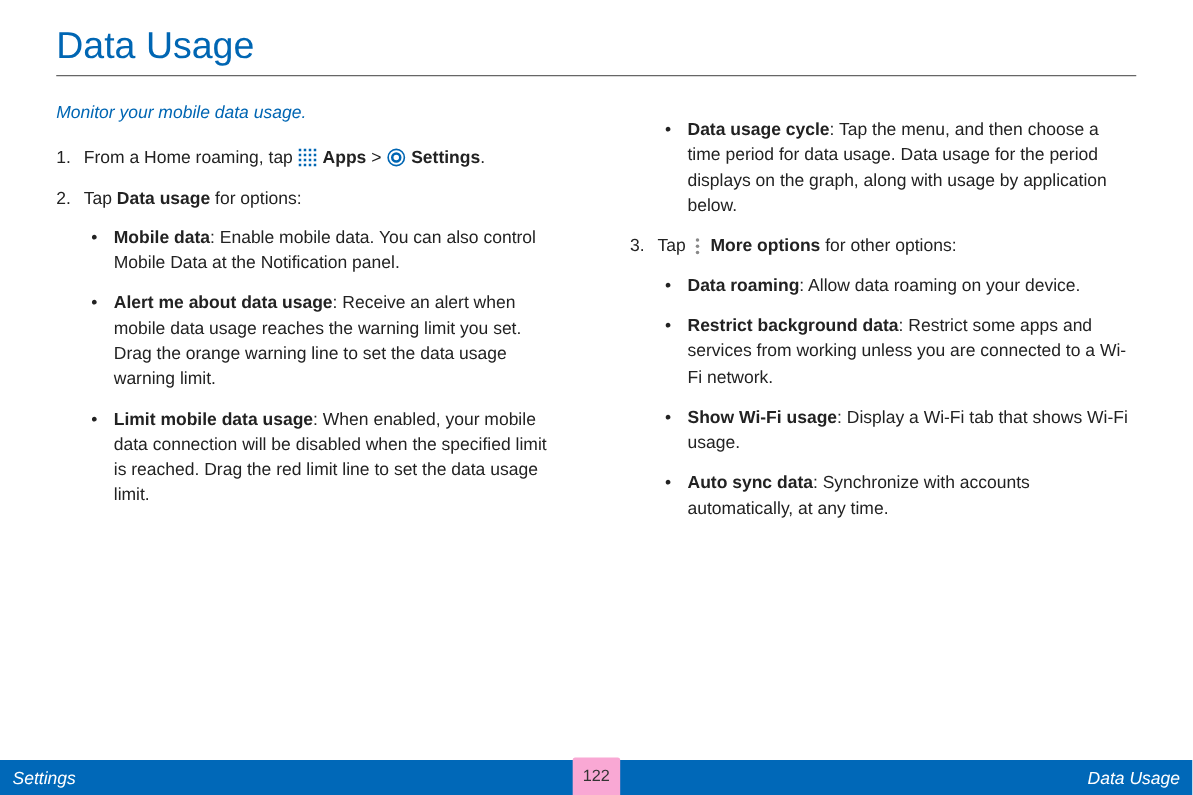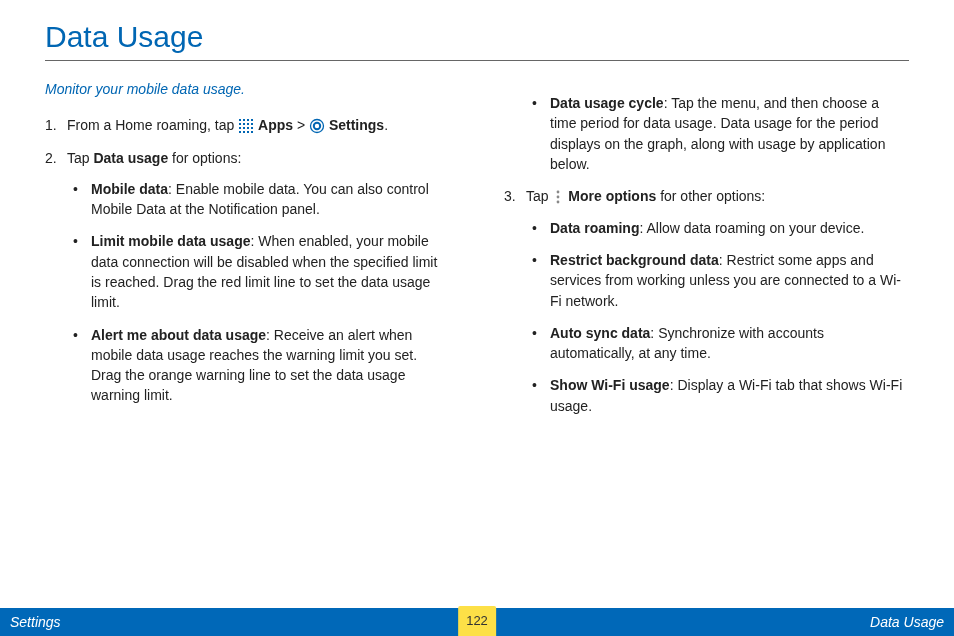--- a/index.html
+++ b/index.html
@@ -88,21 +88,21 @@
     display: flex;
     align-items: center;
     justify-content: space-between;
     padding: 0 10px;
   }
   .footer .page-num {
     font-style: normal;
     position: absolute;
     left: 50%;
     transform: translateX(-50%);
-    background: #fde047;
+    background: #f9a8d4;
     color: #333;
     font-weight: 400;
     font-size: 13px;
     padding: 0 8px;
     border-radius: 2px 2px 0 0;
     line-height: 20px;
     top: -2px;
     height: 30px;
     display: flex;
     align-items: center;
@@ -155,22 +155,22 @@
           </span>
           <span class="b">Settings</span><span>.</span>
         </li>
 
         <li>
           <span class="num">2.</span>
           <span>Tap </span><span class="b">Data usage</span><span> for options:</span>
 
           <ul class="bullets">
             <li><span class="b">Mobile data</span><span>: Enable mobile data. You can also control Mobile Data at the Notification panel.</span></li>
+            <li><span class="b">Alert me about data usage</span><span>: Receive an alert when mobile data usage reaches the warning limit you set. Drag the orange warning line to set the data usage warning limit.</span></li>
             <li><span class="b">Limit mobile data usage</span><span>: When enabled, your mobile data connection will be disabled when the specified limit is reached. Drag the red limit line to set the data usage limit.</span></li>
-            <li><span class="b">Alert me about data usage</span><span>: Receive an alert when mobile data usage reaches the warning limit you set. Drag the orange warning line to set the data usage warning limit.</span></li>
           </ul>
         </li>
       </ol>
     </div>
 
     <div class="col">
       <ul class="bullets" style="margin-top:12px; margin-left:22px;">
         <li><span class="b">Data usage cycle</span><span>: Tap the menu, and then choose a time period for data usage. Data usage for the period displays on the graph, along with usage by application below.</span></li>
       </ul>
 
@@ -183,22 +183,22 @@
               <circle cx="6" cy="3" r="1.4" fill="#888"></circle>
               <circle cx="6" cy="8" r="1.4" fill="#888"></circle>
               <circle cx="6" cy="13" r="1.4" fill="#888"></circle>
             </svg>
           </span>
           <span class="b">More options</span><span> for other options:</span>
 
           <ul class="bullets">
             <li><span class="b">Data roaming</span><span>: Allow data roaming on your device.</span></li>
             <li><span class="b">Restrict background data</span><span>: Restrict some apps and services from working unless you are connected to a Wi-Fi network.</span></li>
+            <li><span class="b">Show Wi-Fi usage</span><span>: Display a Wi-Fi tab that shows Wi-Fi usage.</span></li>
             <li><span class="b">Auto sync data</span><span>: Synchronize with accounts automatically, at any time.</span></li>
-            <li><span class="b">Show Wi-Fi usage</span><span>: Display a Wi-Fi tab that shows Wi-Fi usage.</span></li>
           </ul>
         </li>
       </ol>
     </div>
   </div>
 </div>
 
 <div class="footer">
   <span>Settings</span>
   <span class="page-num">122</span>

